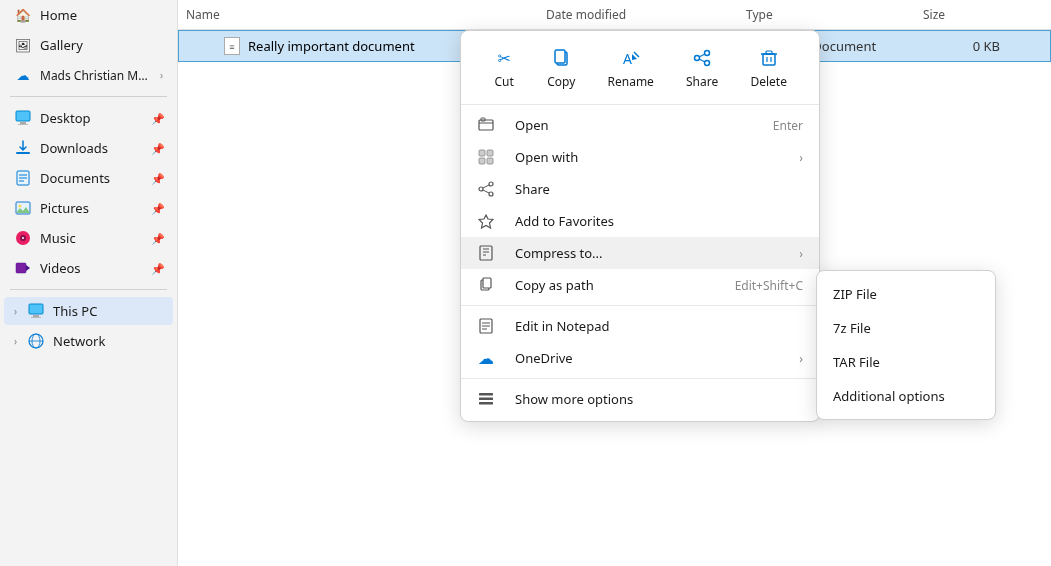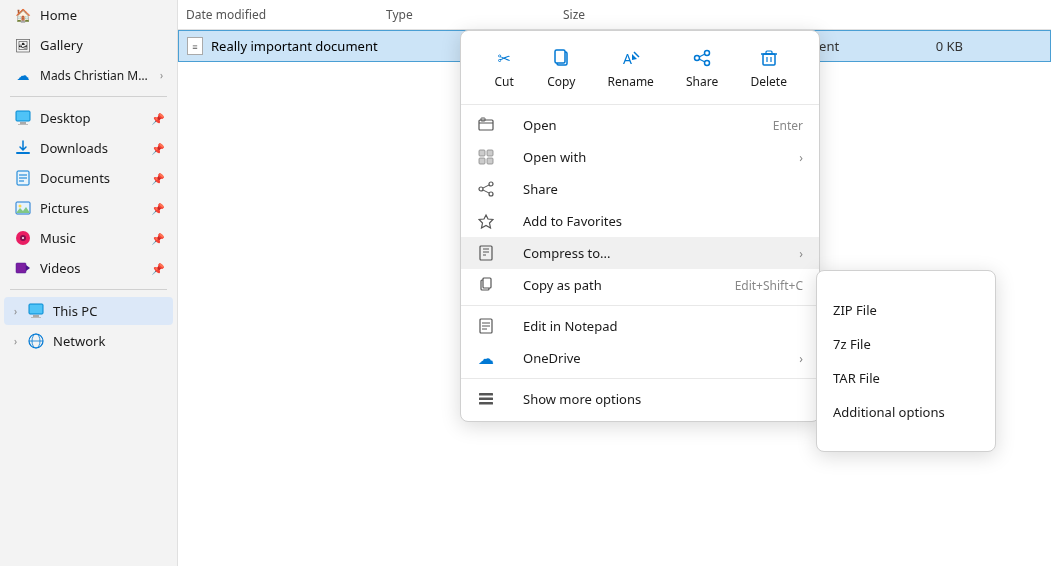--- a/index.html
+++ b/index.html
@@ -98,20 +98,21 @@
     }
     .file-row-col {
       padding: 2px 8px;
       font-size: 13px;
     }
     .file-row-col.name {
       width: 360px;
       display: flex;
       align-items: center;
       gap: 8px;
+      margin-left: 37px;
     }
     .file-row-col.date { width: 200px; color: #333; }
     .file-row-col.type { width: 160px; color: #333; }
     .file-row-col.size { width: 80px; text-align: right; padding-right: 16px; color: #333; }
 
     .file-icon-doc {
       width: 16px;
       height: 18px;
       background: white;
       border: 1px solid #aaa;
@@ -171,21 +172,21 @@
       font-size: 16px;
       color: #0078d4;
     }
 
     
     .cm-item {
       display: flex;
       align-items: center;
       padding: 7px 16px;
       cursor: pointer;
-      gap: 28px;
+      gap: 20px;
       color: #1a1a1a;
       position: relative;
     }
     .cm-item-icon {
       width: 18px;
       height: 18px;
       display: flex;
       align-items: center;
       justify-content: center;
       flex-shrink: 0;
@@ -206,21 +207,21 @@
     .submenu {
       position: absolute;
       top: 270px;
       left: 638px;
       width: 180px;
       background: white;
       border: 1px solid #d0d0d0;
       border-radius: 8px;
       box-shadow: 0 4px 20px rgba(0,0,0,0.15);
       z-index: 200;
-      padding: 22px 0;
+      padding: 6px 0;
     }
     .submenu-item {
       display: flex;
       align-items: center;
       padding: 8px 16px;
       cursor: pointer;
       color: #1a1a1a;
     }
   </style>
 </head>
@@ -341,20 +342,21 @@
         </svg>
     </div>
     <span>Network</span>
   </div>
 
 </div>
 
 <div class="main">
 
   <div class="file-header">
+    <div class="file-header-col name">Name</div>
     <div class="file-header-col date">Date modified</div>
     <div class="file-header-col type">Type</div>
     <div class="file-header-col size">Size</div>
   </div>
 
   <div class="file-row">
     <div class="file-row-col name">
       <div class="file-icon-doc"></div>
       <span>Really important document</span>
     </div>

